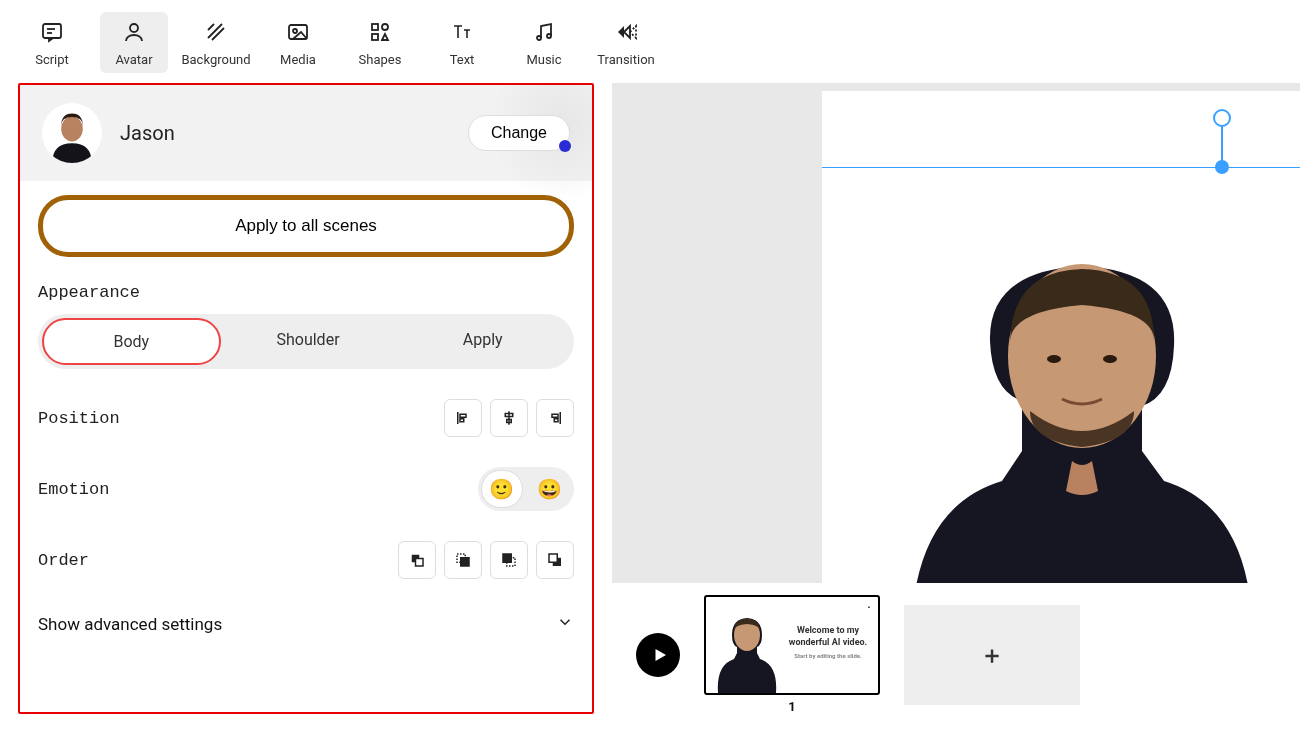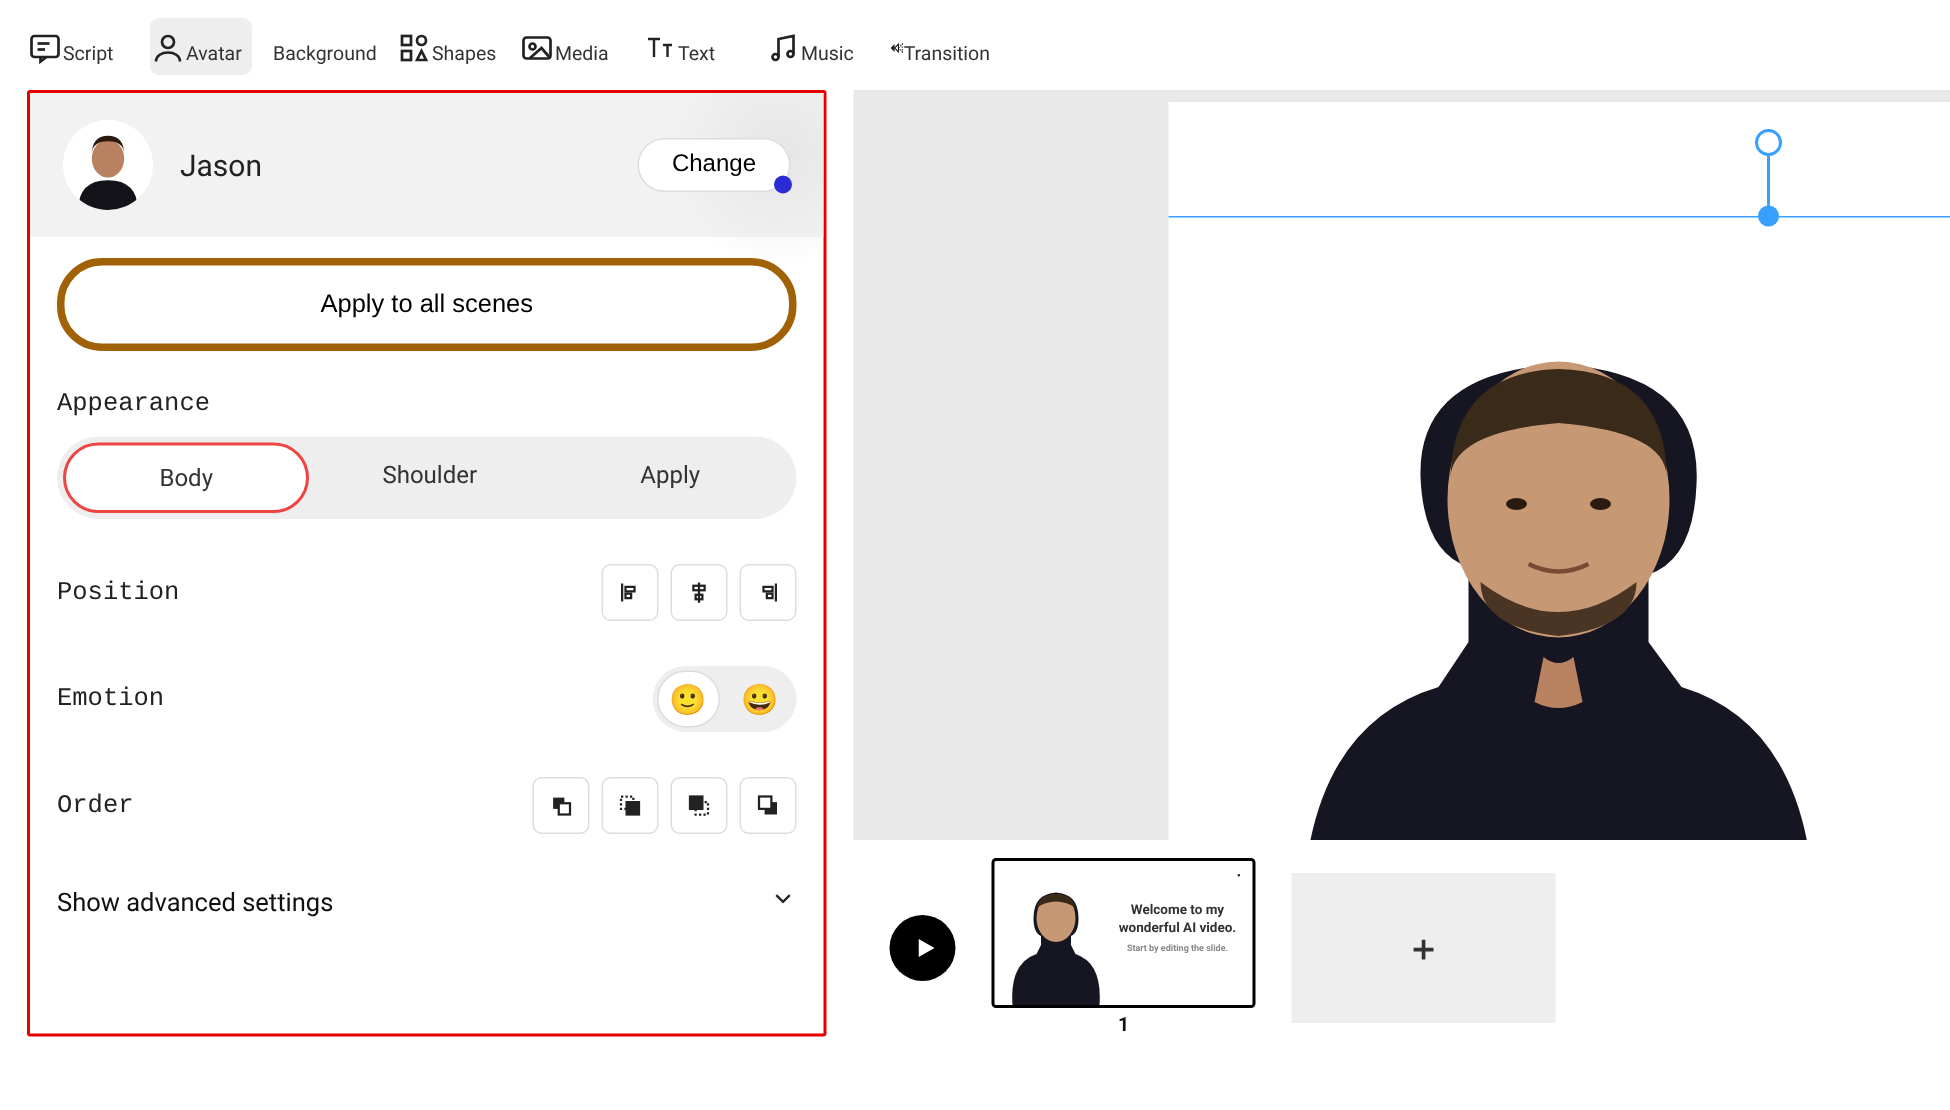--- a/index.html
+++ b/index.html
@@ -13,21 +13,21 @@
     overflow: hidden;
   }
   
   .toolbar {
     display: flex;
     gap: 14px;
     padding: 12px 18px 0 18px;
   }
   .tool {
     display: flex;
-    flex-direction: row;
+    flex-direction: column;
     align-items: center;
     justify-content: flex-start;
     width: 68px;
     padding: 8px 0 6px 0;
     border-radius: 6px;
     font-size: 13px;
     color: #333;
     cursor: pointer;
   }
   .tool svg { width: 24px; height: 24px; }
@@ -36,21 +36,21 @@
 
   
   .main {
     display: flex;
     padding: 10px 0 0 18px;
     gap: 18px;
   }
 
   
   .panel {
-    width: 533px;
+    width: 576px;
     border: 2px solid #e60000;
     border-radius: 2px;
     overflow: hidden;
     position: relative;
   }
   .panel-header {
     background: #f2f2f2;
     display: flex;
     align-items: center;
     gap: 18px;
@@ -294,34 +294,34 @@
   <div class="tool">
     <svg viewBox="0 0 24 24" fill="none" stroke="#222" stroke-width="1.8">
         <line x1="4" y1="18" x2="18" y2="4"></line>
         <line x1="8" y1="20" x2="20" y2="8"></line>
         <line x1="4" y1="10" x2="10" y2="4"></line>
       </svg>
     <span class="tool-label">Background</span>
   </div>
   <div class="tool">
     <svg viewBox="0 0 24 24" fill="none" stroke="#222" stroke-width="1.8">
+        <rect x="3" y="5" width="18" height="14" rx="2"></rect>
+        <circle cx="9" cy="11" r="2"></circle>
+        <path d="M21 19 L15 12 L7 19"></path>
+      </svg>
+    <span class="tool-label">Media</span>
+  </div>
+  <div class="tool">
+    <svg viewBox="0 0 24 24" fill="none" stroke="#222" stroke-width="1.8">
         <rect x="4" y="4" width="6" height="6"></rect>
         <circle cx="17" cy="7" r="3"></circle>
         <rect x="4" y="14" width="6" height="6"></rect>
         <path d="M14 20 L17 14 L20 20 Z"></path>
       </svg>
     <span class="tool-label">Shapes</span>
-  </div>
-  <div class="tool">
-    <svg viewBox="0 0 24 24" fill="none" stroke="#222" stroke-width="1.8">
-        <rect x="3" y="5" width="18" height="14" rx="2"></rect>
-        <circle cx="9" cy="11" r="2"></circle>
-        <path d="M21 19 L15 12 L7 19"></path>
-      </svg>
-    <span class="tool-label">Media</span>
   </div>
   <div class="tool">
     <svg viewBox="0 0 24 24" fill="none" stroke="#222" stroke-width="1.6">
         <path d="M4 6 H12 M8 6 V18"></path>
         <path d="M14 10 H20 M17 10 V18"></path>
       </svg>
     <span class="tool-label">Text</span>
   </div>
   <div class="tool">
     <svg viewBox="0 0 24 24" fill="none" stroke="#222" stroke-width="1.8">

